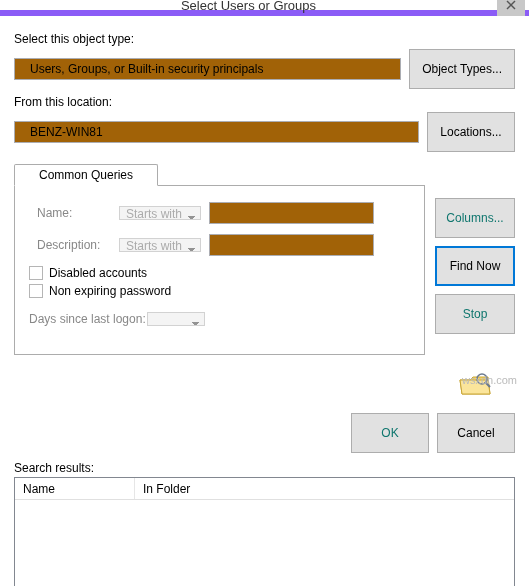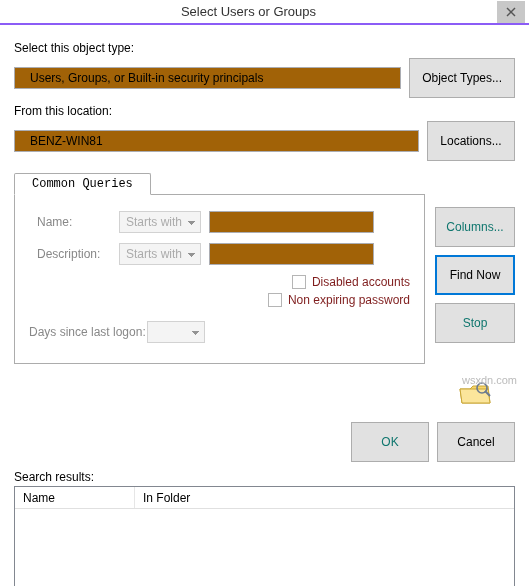--- a/index.html
+++ b/index.html
@@ -8,23 +8,23 @@
     padding: 0;
     font-family: "Segoe UI", Tahoma, sans-serif;
     font-size: 12px;
     background: #fff;
     color: #000;
     width: 529px;
     height: 586px;
     overflow: hidden;
   }
   .titlebar {
-    height: 25px;
-    background: #fff;
-    border-bottom: 2px solid #8b5cf6;
+    height: 16px;
+    background: #fff;
+    border-bottom: 6px solid #8b5cf6;
     display: flex;
     align-items: center;
     position: relative;
   }
   .titlebar .title {
     flex: 1;
     text-align: center;
     font-size: 13px;
     color: #333;
   }
@@ -82,29 +82,28 @@
   .btn.default {
     border: 1px solid #0078d7;
     box-shadow: inset 0 0 0 1px #0078d7;
   }
   .tab-container {
     margin-top: 12px;
     position: relative;
   }
   .tab {
     display: inline-block;
-    padding: 3px 17px;
+    padding: 3px 24px;
     border: 1px solid #acacac;
     border-bottom: 1px solid #fff;
     background: #fff;
     position: relative;
     z-index: 2;
     font-size: 12px;
     border-radius: 2px 2px 0 0;
-    font-family: Liberation Mono, monospace;
   }
   .tab-body-row {
     display: flex;
     gap: 10px;
     align-items: flex-start;
   }
   .tab-panel {
     border: 1px solid #acacac;
     margin-top: -1px;
     padding: 16px 14px 18px 14px;
@@ -135,43 +134,42 @@
     display: flex;
     align-items: center;
     gap: 8px;
     margin-bottom: 10px;
   }
   .q-row .lbl {
     width: 74px;
     margin-left: 8px;
   }
   .combo {
-    height: 22px;
+    height: 14px;
     border: 1px solid #c0c0c0;
     background: #f0f0f0;
     font-size: 12px;
     font-family: inherit;
     padding: 0 18px 0 6px;
     color: #666;
     appearance: none;
     background-image: linear-gradient(45deg, transparent 50%, #666 50%), linear-gradient(135deg, #666 50%, transparent 50%);
     background-position: right 8px top 9px, right 4px top 9px;
     background-size: 4px 4px, 4px 4px;
     background-repeat: no-repeat;
   }
   .combo:disabled { color:#888; background-color:#f0f0f0; }
   .q-row .combo { width: 82px; }
   .q-row .textbox { width: 165px; flex: none; }
   .chk-row {
     display: flex;
     align-items: center;
     gap: 6px;
     margin-bottom: 4px;
-    color: #7f1d1d;
-    justify-content: flex-end;
+    color: #000000;
   }
   .chk {
     width: 14px;
     height: 14px;
     border: 1px solid #b5b5b5;
     background: #fff;
   }
   .days-row {
     display: flex;
     align-items: center;

